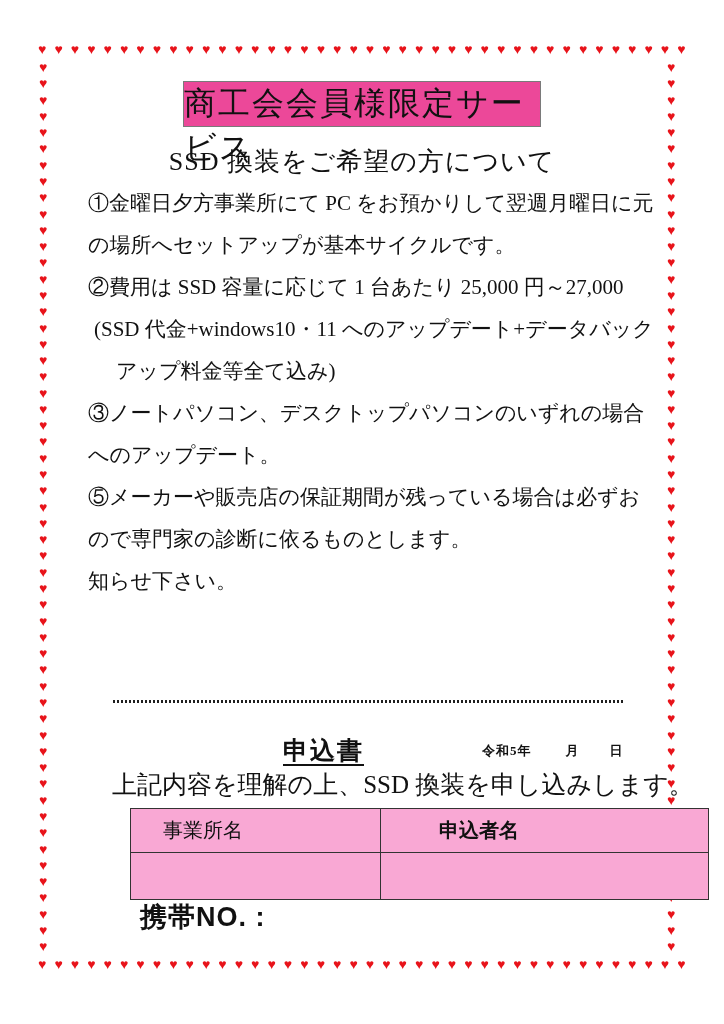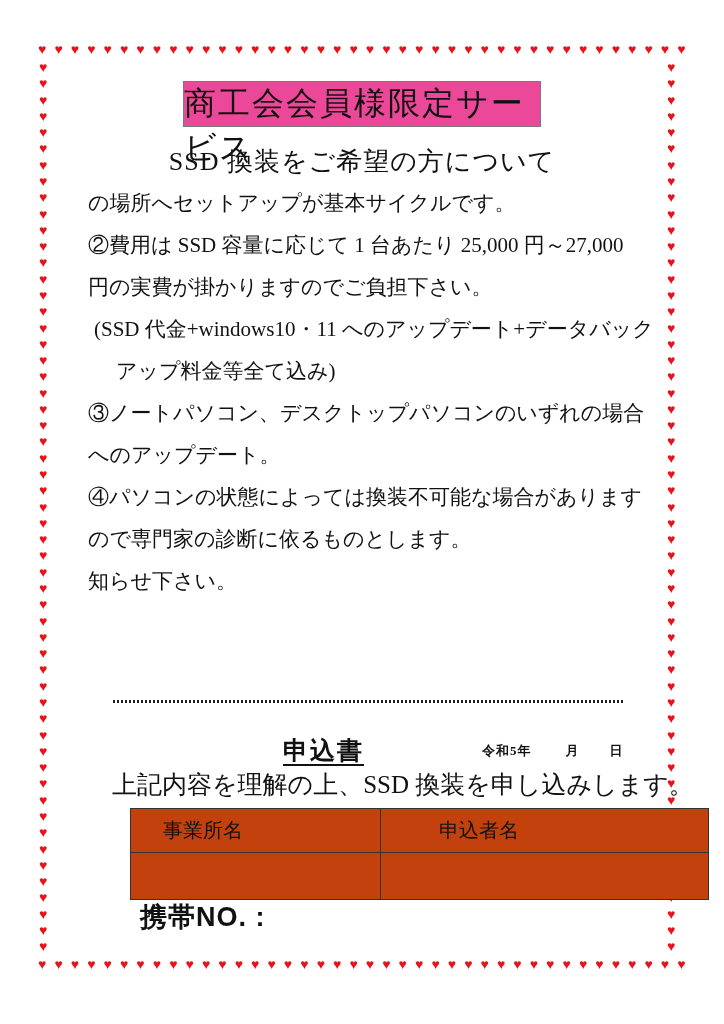--- a/index.html
+++ b/index.html
@@ -35,23 +35,23 @@
   
   .form-title{
     position:absolute;left:283px;top:734px;font-size:25px;font-weight:bold;letter-spacing:2px;
     text-decoration:underline;text-underline-offset:5px;
   }
   .form-date{position:absolute;left:458px;top:742px;font-size:13px;font-weight:bold;letter-spacing:1px;white-space:nowrap;margin-left:24px;}
   .form-date .gap1{margin-left:34px;}
   .form-date .gap2{margin-left:30px;}
   .statement{position:absolute;left:112px;top:768px;font-size:25px;white-space:nowrap;}
   .app-table{position:absolute;left:130px;top:808px;border-collapse:collapse;font-size:20px;}
-  .app-table td{border:1px solid #333;background:#c2410c;vertical-align:middle;}
+  .app-table td{border:1px solid #333;background:#f9a8d4;vertical-align:middle;}
   .app-table .c1{width:216px;}
-  .app-table .c2{width:268px;}
+  .app-table .c2{width:268px;font-weight:bold;}
   .app-table .hrow td{height:41px;}
   .app-table .drow td{height:44px;}
   .app-table .h1{padding-left:32px;}
   .app-table .h2{padding-left:58px;}
   .phone{
     position:absolute;left:140px;top:899px;
     font-family:"Liberation Sans","DejaVu Sans",sans-serif;font-size:27px;font-weight:bold;letter-spacing:1px;
   }
 </style>
 </head>
@@ -258,28 +258,28 @@
       <span>♥</span>
     </div>
 
   <div class="title-box">
     <span>商工会会員様限定サービス</span>
   </div>
 
   <div class="heading">SSD 換装をご希望の方について</div>
 
   <div class="body-block">
+    <div class="line">①金曜日夕方事業所にて PC をお預かりして翌週月曜日に元</div>
     <div class="line">の場所へセットアップが基本サイクルです。</div>
     <div class="line">②費用は SSD 容量に応じて 1 台あたり 25,000 円～27,000</div>
-    <div class="line">円の実費が掛かりますのでご負担下さい。</div>
     <div class="line indent1">(SSD 代金+windows10・11 へのアップデート+データバック</div>
     <div class="line indent2">アップ料金等全て込み)</div>
     <div class="line">③ノートパソコン、デスクトップパソコンのいずれの場合</div>
     <div class="line">へのアップデート。</div>
-    <div class="line">④パソコンの状態によっては換装不可能な場合があります</div>
+    <div class="line">⑤メーカーや販売店の保証期間が残っている場合は必ずお</div>
     <div class="line">ので専門家の診断に依るものとします。</div>
     <div class="line">知らせ下さい。</div>
   </div>
 
   <div class="divider"></div>
 
   <div class="form-title">申込書</div>
   <div class="form-date">
     <span>令和5年</span><span class="gap1">月</span><span class="gap2">日</span>
   </div>

